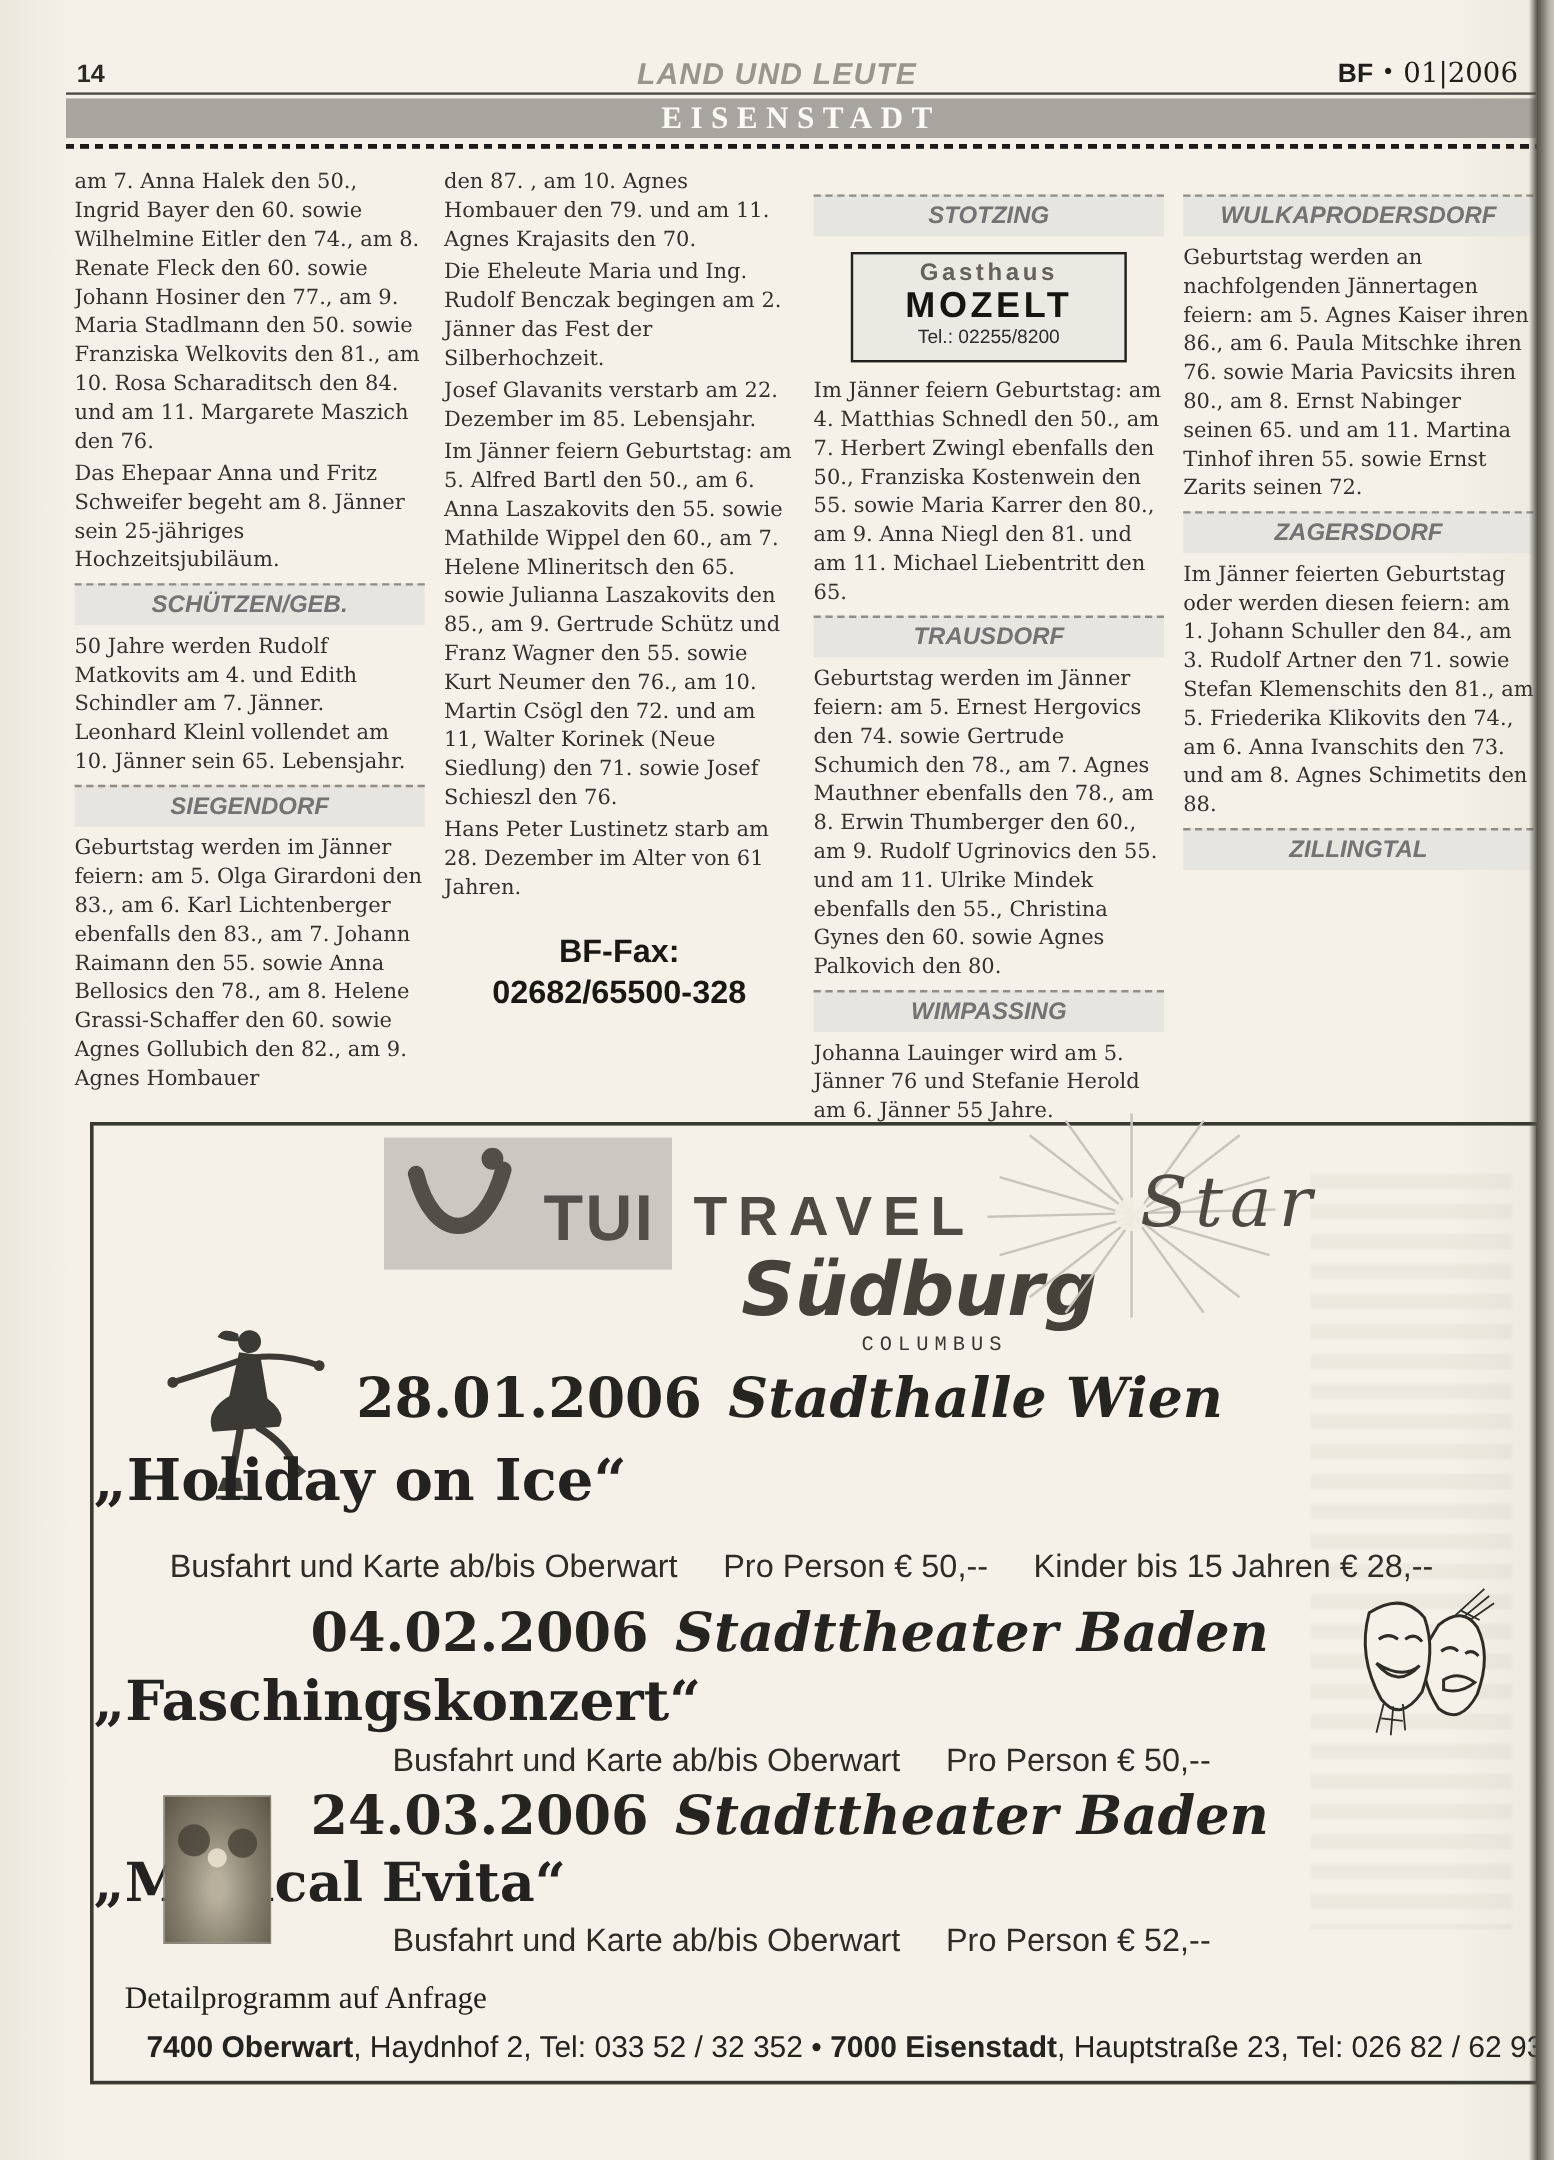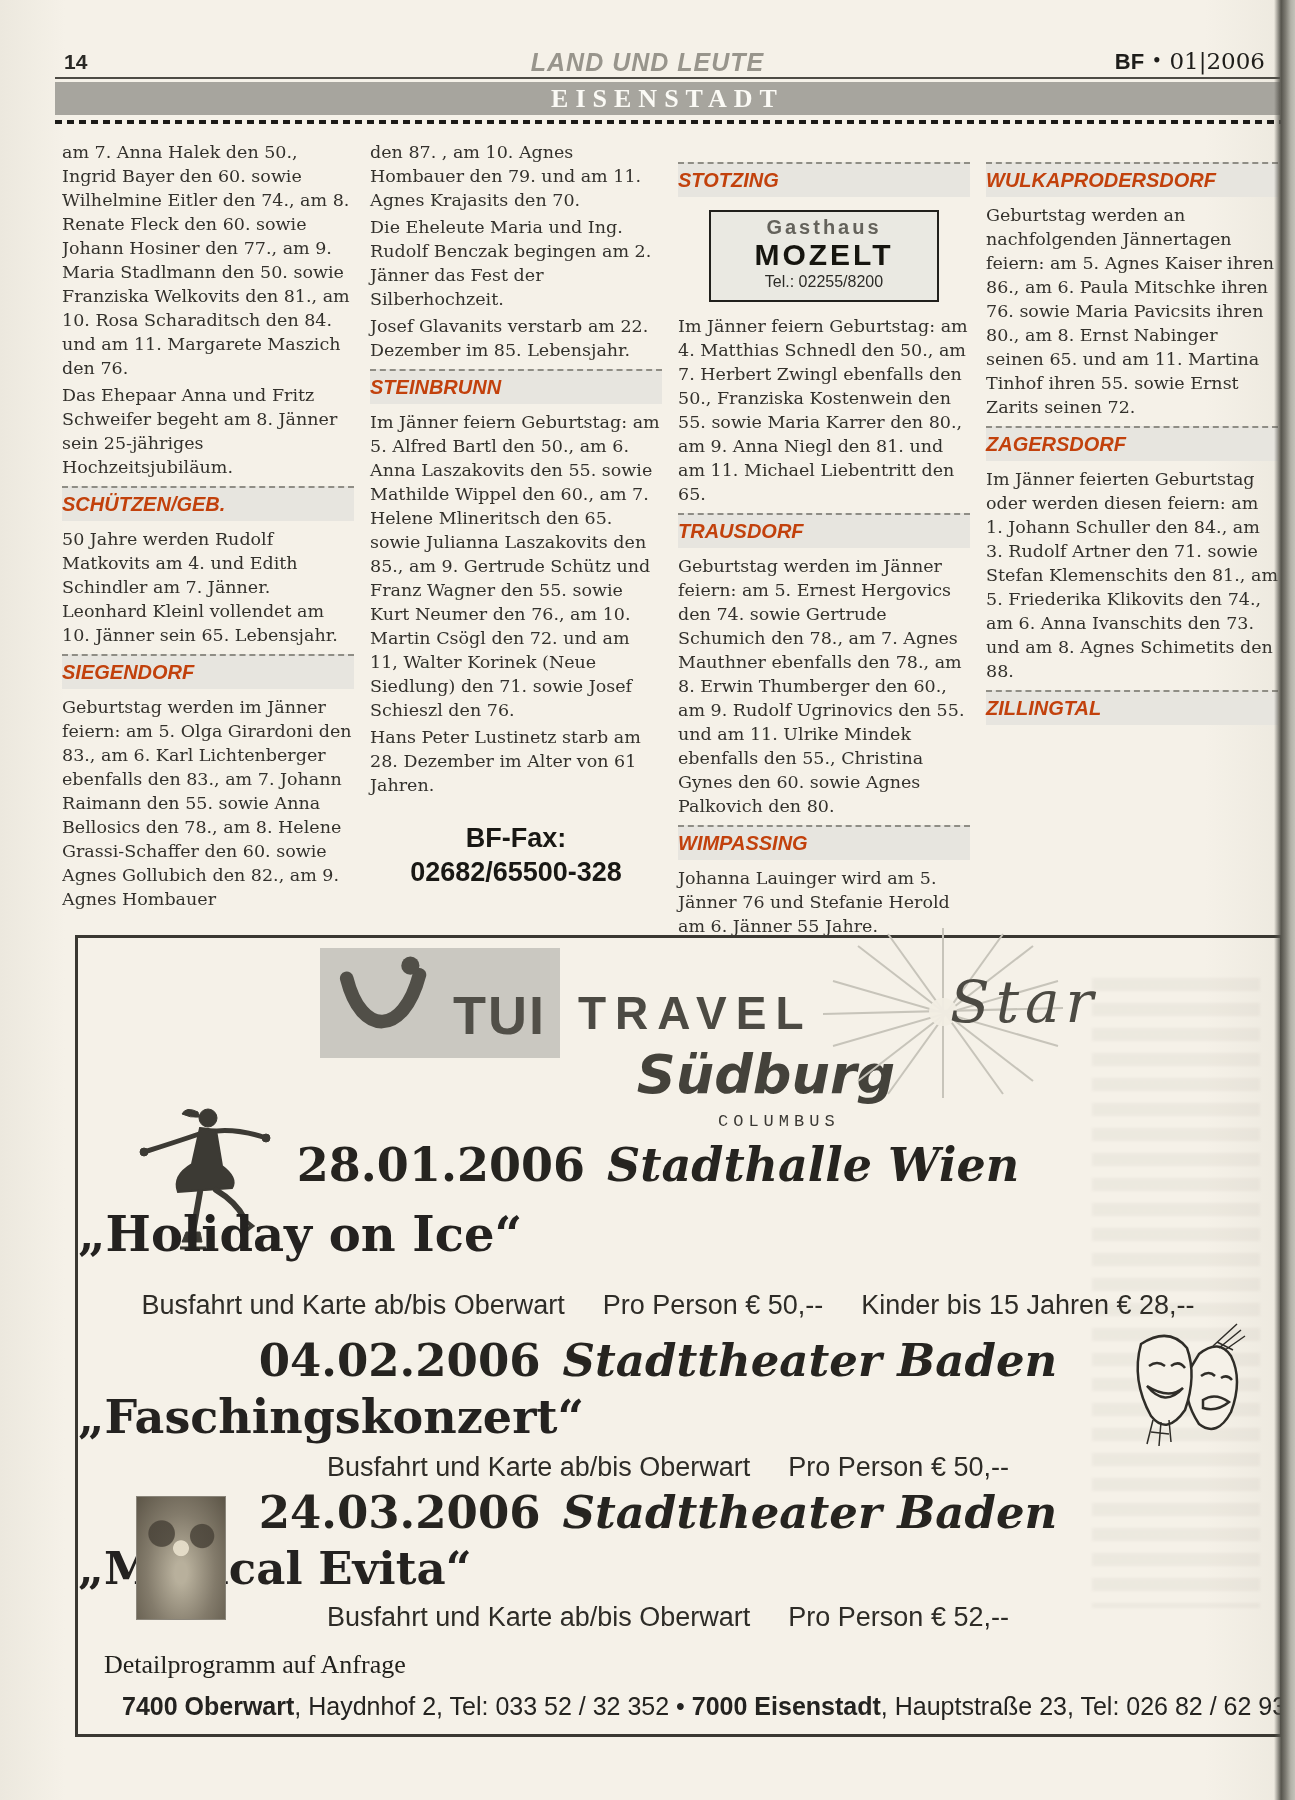--- a/index.html
+++ b/index.html
@@ -23,22 +23,22 @@
         color:#fbfaf5;text-align:center;font-family:"Liberation Serif",serif;font-weight:bold;
         font-size:26px;letter-spacing:7px;line-height:33px;}
   .banner-dashes{position:absolute;left:55px;top:120px;width:1228px;height:4px;
         background:repeating-linear-gradient(90deg,#1c1b18 0 7px,rgba(0,0,0,0) 7px 12px);}
   
   .columns{position:absolute;left:62px;top:140px;width:1216px;height:795px;display:grid;
         grid-template-columns:repeat(4,1fr);column-gap:16px;overflow:hidden;}
   .col{font-size:17.5px;line-height:24px;color:#33312c;}
   .col p{margin:0 0 3px 0;hyphens:auto;-webkit-hyphens:auto;}
   .section-header{margin:7px 0 6px;border-top:2px dashed #8f8d85;background:#e7e5df;
-        font-family:"Liberation Sans",sans-serif;font-style:italic;
-        font-weight:bold;font-size:20px;padding:4px 0 5px;color:#c2410c;}
+        text-align:center;font-family:"Liberation Sans",sans-serif;font-style:italic;
+        font-weight:bold;font-size:20px;padding:4px 0 5px;color:#737373;}
   .mt1{margin-top:22px;}
   .mozelt{width:218px;margin:13px auto 12px;border:2px solid #21201c;background:#eae9e2;
         text-align:center;padding:3px 4px 6px;}
   .mozelt .g{font-family:"Liberation Sans",sans-serif;font-weight:bold;font-size:20px;
         letter-spacing:3px;color:#64625b;}
   .mozelt .m{font-family:"Liberation Sans",sans-serif;font-weight:bold;font-size:30px;
         letter-spacing:3px;color:#16150f;line-height:31px;}
   .mozelt .t{font-family:"Liberation Sans",sans-serif;font-size:16px;color:#2c2b27;}
   .fax{margin-top:24px;text-align:center;font-family:"Liberation Sans",sans-serif;
         font-weight:bold;color:#191814;}
@@ -50,21 +50,21 @@
   .tui-smile{position:absolute;left:14px;top:8px;}
   .tui-word{position:absolute;right:14px;bottom:16px;font-family:"Liberation Sans",sans-serif;
         font-weight:bold;font-size:54px;color:#514f48;letter-spacing:2px;line-height:54px;}
   .travel{position:absolute;left:500px;top:48px;font-family:"Liberation Sans",sans-serif;
         font-weight:bold;font-size:46px;letter-spacing:9px;color:#4c4a43;z-index:2;}
   .starburst{position:absolute;left:740px;top:-12px;z-index:1;}
   .star-text{position:absolute;left:872px;top:30px;font-family:"DejaVu Serif",serif;
         font-style:italic;font-size:58px;color:#4c4a43;letter-spacing:6px;z-index:2;}
   .sudburg{position:absolute;left:468px;top:104px;width:440px;text-align:center;
         font-family:"DejaVu Sans",sans-serif;font-style:italic;font-weight:bold;
-        font-size:54px;line-height:66px;color:#44423b;}
+        font-size:62px;line-height:66px;color:#44423b;}
   .columbus{position:absolute;left:640px;top:174px;width:210px;text-align:left;
         font-family:Liberation Mono, monospace;font-size:17px;letter-spacing:5px;color:#3b3934;}
   .skater{position:absolute;left:58px;top:162px;}
   .masks{position:absolute;left:1035px;top:378px;}
   .photo{position:absolute;left:58px;top:558px;width:88px;height:122px;border:1px solid #8a857a;
         background:
           radial-gradient(circle at 50% 42%, rgba(230,222,202,.95) 0 9%, rgba(0,0,0,0) 10%),
           radial-gradient(circle at 28% 30%, rgba(70,64,54,.8) 0 12%, rgba(0,0,0,0) 13%),
           radial-gradient(circle at 74% 32%, rgba(70,64,54,.8) 0 11%, rgba(0,0,0,0) 12%),
           radial-gradient(ellipse at 50% 62%, #b8b09c 10%, #837b6b 55%, #5c5547 100%);}
@@ -111,21 +111,20 @@
       <div class="section-header">SCHÜTZEN/GEB.</div>
       <p>50 Jahre werden Rudolf Matkovits am 4. und Edith Schindler am 7. Jänner. Leonhard Kleinl vollendet am 10. Jänner sein 65. Lebensjahr.</p>
       <div class="section-header">SIEGENDORF</div>
       <p>Geburtstag werden im Jänner feiern: am 5. Olga Girardoni den 83., am 6. Karl Lichtenberger ebenfalls den 83., am 7. Johann Raimann den 55. sowie Anna Bellosics den 78., am 8. Helene Grassi-Schaffer den 60. sowie Agnes Gollubich den 82., am 9. Agnes Hombauer</p>
     </div>
 
     <div class="col">
       <p>den 87. , am 10. Agnes Hombauer den 79. und am 11. Agnes Krajasits den 70.</p>
       <p>Die Eheleute Maria und Ing. Rudolf Benczak begingen am 2. Jänner das Fest der Silberhochzeit.</p>
       <p>Josef Glavanits verstarb am 22. Dezember im 85. Lebensjahr.</p>
-      <div class="section-header">STEINBRUNN</div>
       <p>Im Jänner feiern Geburtstag: am 5. Alfred Bartl den 50., am 6. Anna Laszakovits den 55. sowie Mathilde Wippel den 60., am 7. Helene Mlineritsch den 65. sowie Julianna Laszakovits den 85., am 9. Gertrude Schütz und Franz Wagner den 55. sowie Kurt Neumer den 76., am 10. Martin Csögl den 72. und am 11, Walter Korinek (Neue Siedlung) den 71. sowie Josef Schieszl den 76.</p>
       <p>Hans Peter Lustinetz starb am 28. Dezember im Alter von 61 Jahren.</p>
       <div class="fax">
         <div class="l">BF-Fax:</div>
         <div class="n">02682/65500-328</div>
       </div>
     </div>
 
     <div class="col">
       <div class="section-header mt1">STOTZING</div>

